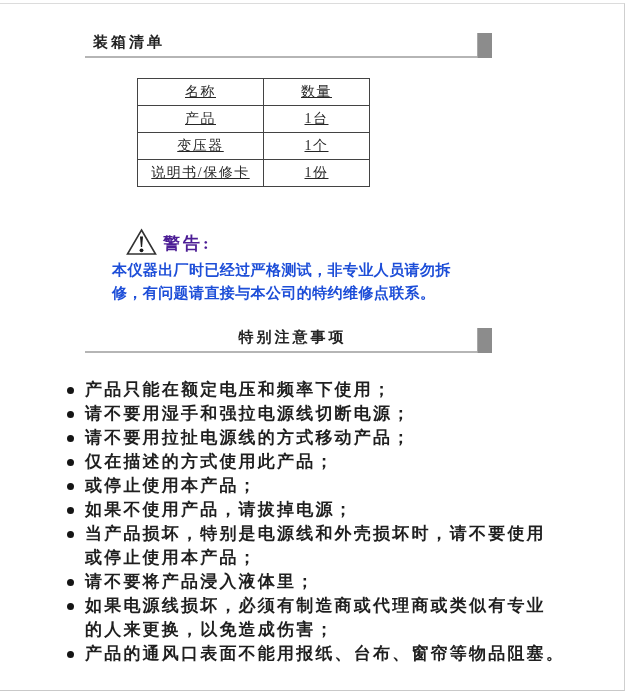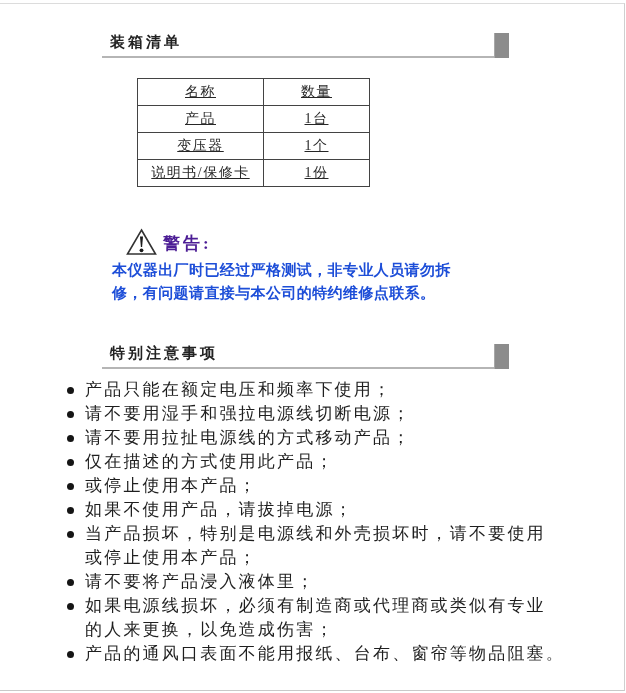--- a/index.html
+++ b/index.html
@@ -19,30 +19,30 @@
     pointer-events:none;
   }
 
   
   .sec-header{
     position:absolute;left:85px;width:407px;
     border-bottom:2px solid #b5b5b5;
     padding:0 0 5px 8px;
     box-sizing:border-box;
     font-size:15px;font-weight:bold;letter-spacing:3px;
-    line-height:18px;color:#222222;margin-left:17px;
+    line-height:18px;color:#222222;
   }
   .sec-header .sec-marker{
     position:absolute;right:0;bottom:-2px;
     width:14px;height:25px;
     background:#8c8c8c;
     border-left:1px solid #a8a8a8;
   }
   #hdr-packing{top:33px;}
-  #hdr-notes{top:344px;}
+  #hdr-notes{top:328px;text-align:center;}
 
   
   .pack-table{
     position:absolute;left:137px;top:78px;
     border-collapse:collapse;
     table-layout:fixed;
     text-decoration:underline;
   }
   .pack-table th,.pack-table td{
     border:1px solid #434343;
@@ -68,21 +68,21 @@
     white-space:pre-wrap;
   }
 
   
   .prec-list{
     position:absolute;left:67px;top:378px;width:540px;
     margin:0;padding:0;list-style:none;
   }
   .prec-list li{
     display:flex;align-items:flex-start;
-    font-size:17px;font-weight:normal;letter-spacing:2.2px;
+    font-size:17px;font-weight:bold;letter-spacing:2.2px;
     line-height:24px;color:#1f1f1f;
   }
   .prec-list .dot{
     flex:none;width:7px;height:7px;border-radius:50%;
     background:#151515;margin:9px 11px 0 0;
   }
   .prec-list .li-text{white-space:pre-wrap;}
 </style>
 </head>
 <body>

